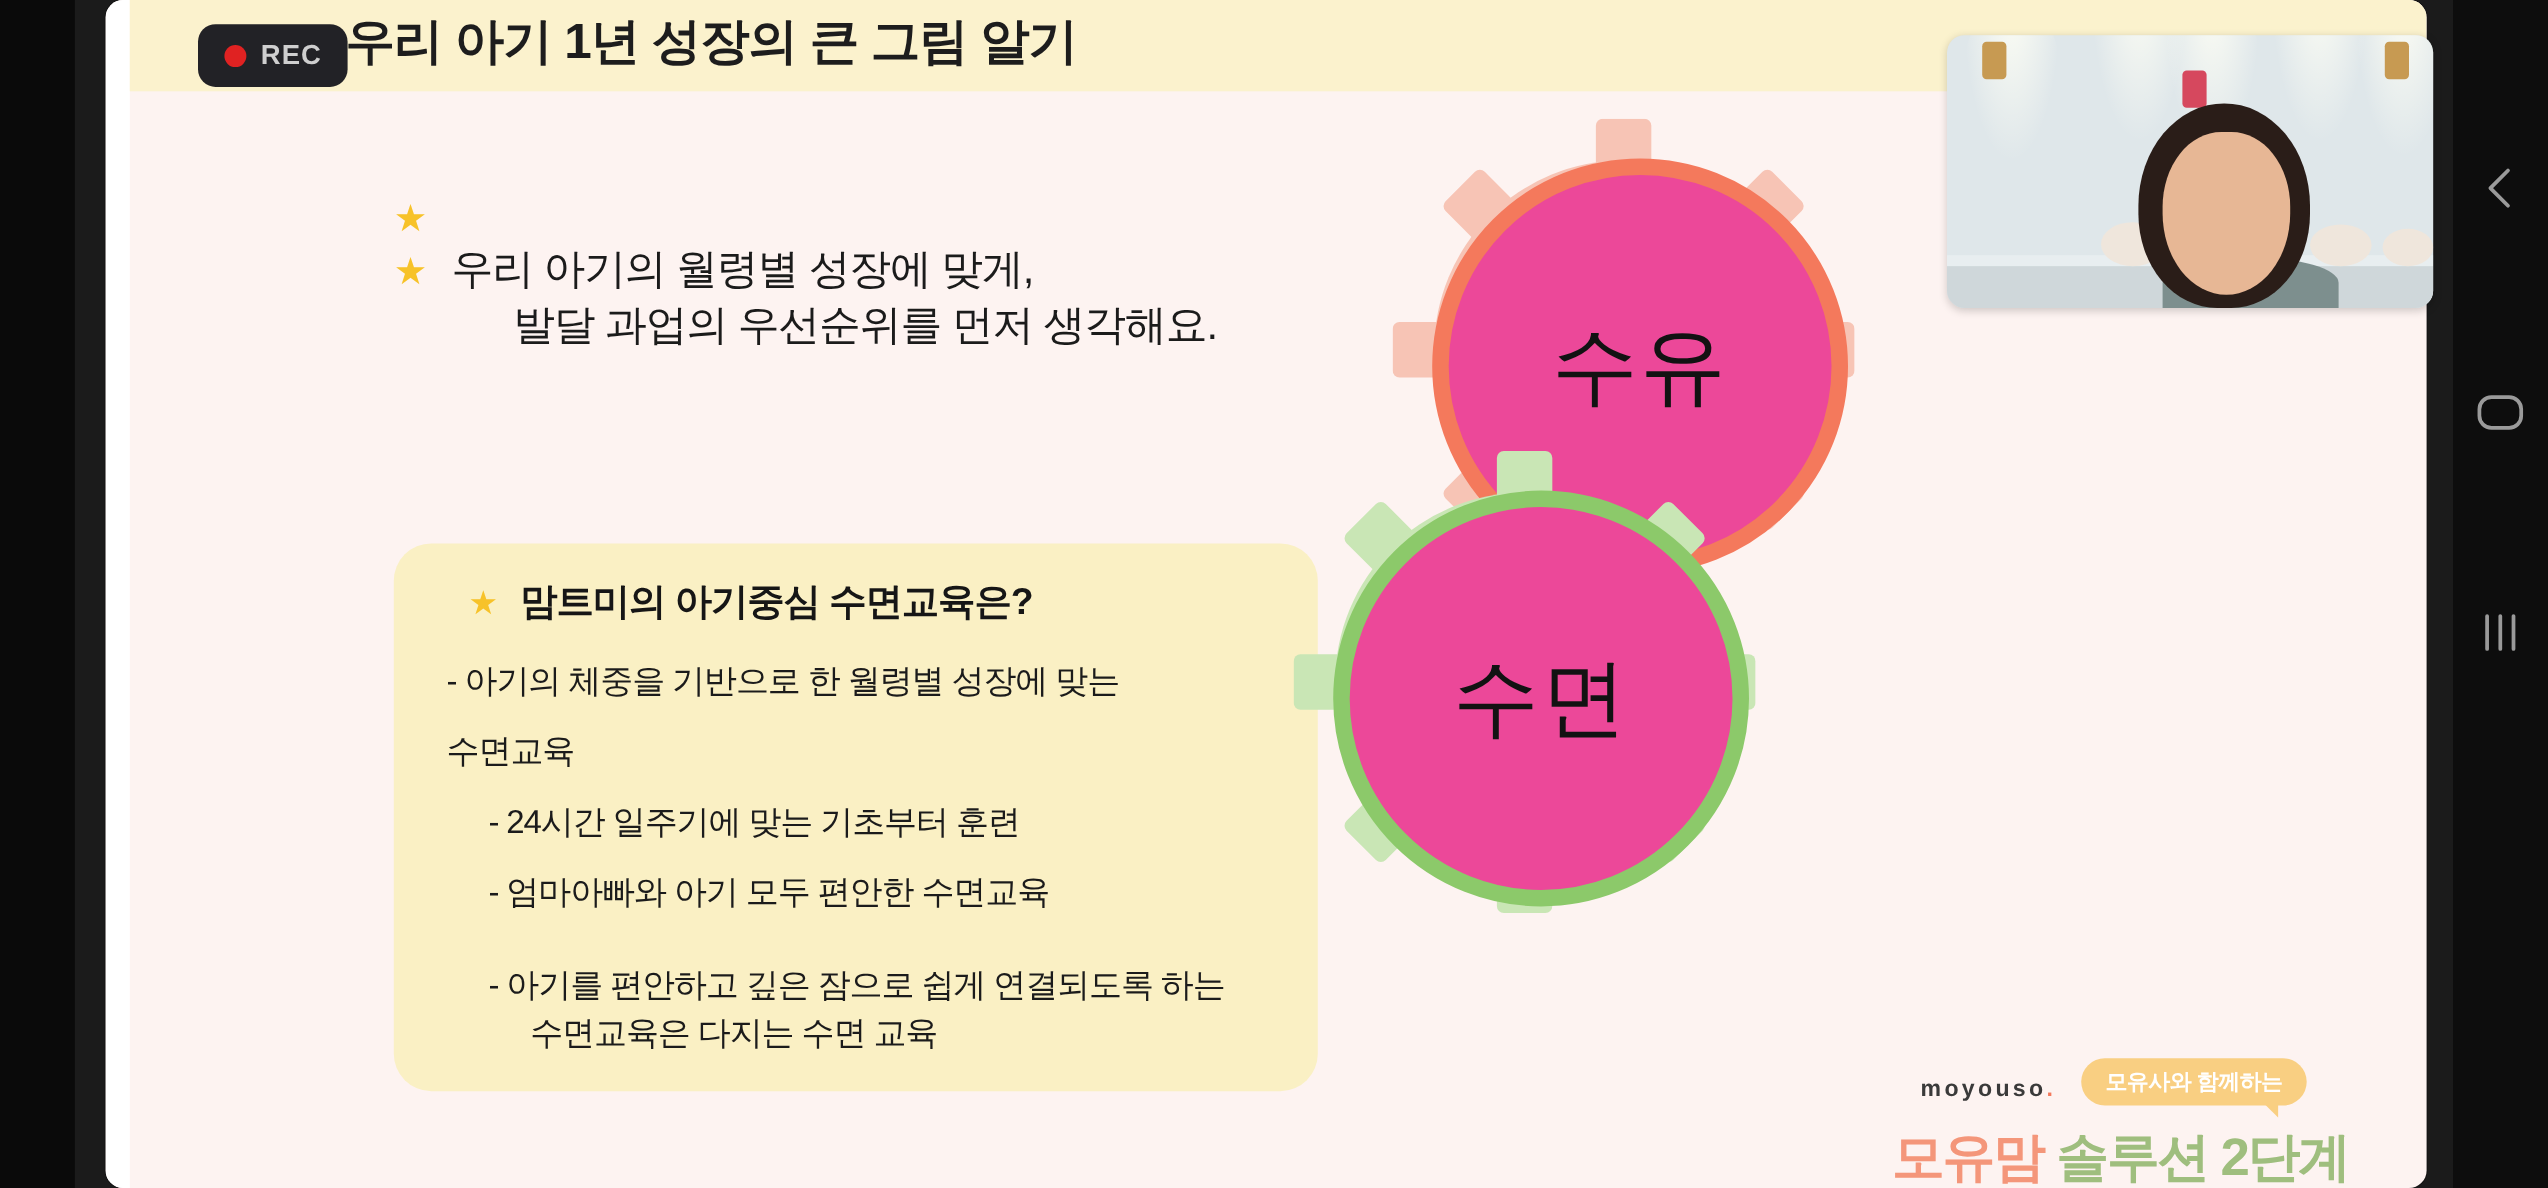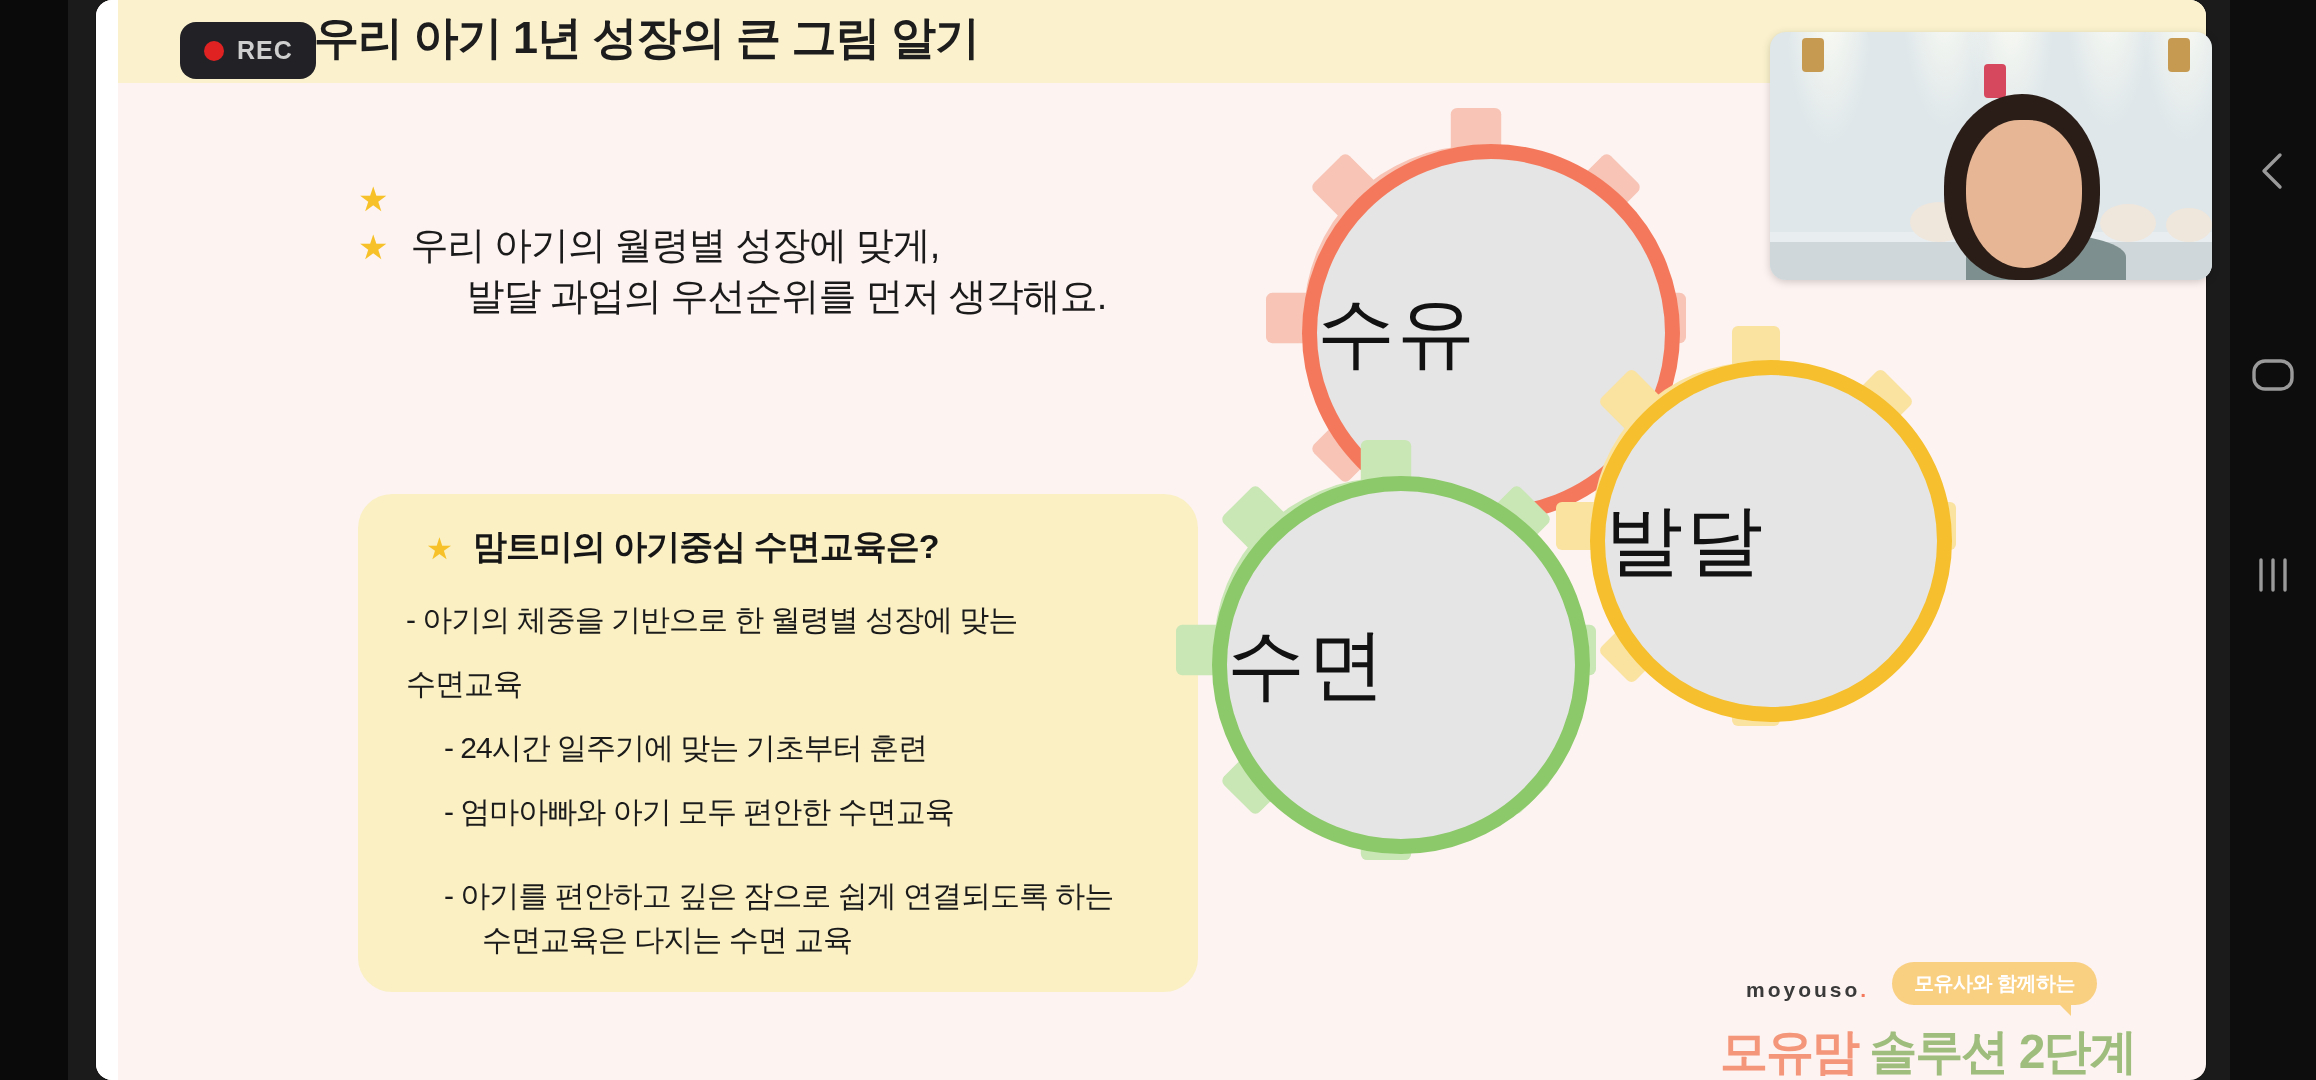--- a/index.html
+++ b/index.html
@@ -93,42 +93,42 @@
   .info-item.sub{left:86px;}
 
   
   #gears{position:absolute;left:1080px;top:58px;width:1000px;height:900px;}
   .gear{position:absolute;}
   .gear-teeth{
     position:absolute;left:0;top:0;width:100%;height:100%;
   }
   .gear-ring{
     position:absolute;border-radius:50%;
-    display:flex;align-items:center;
-    background:#e5e5e5;
+    display:flex;align-items:center;justify-content:center;
+    background:#ec4899;
   }
   .gear-label{
     font-size:78px;font-weight:500;color:#121212;letter-spacing:2px;
     white-space:nowrap;
   }
 
   
   #gear-suyu{left:90px;top:50px;width:420px;height:420px;}
   #gear-suyu .gear-ring{
     left:36px;top:36px;width:348px;height:348px;
     border:15px solid #f4795c;
   }
   
   #gear-baldal{left:380px;top:268px;width:400px;height:400px;}
   #gear-baldal .gear-ring{
     left:34px;top:34px;width:332px;height:332px;
     border:15px solid #f5bf2e;
   }
   
-  #gear-sumyeon{left:0px;top:382px;width:420px;height:420px;}
+  #gear-sumyeon{left:0px;top:352px;width:420px;height:420px;}
   #gear-sumyeon .gear-ring{
     left:36px;top:36px;width:348px;height:348px;
     border:15px solid #8cc96a;
   }
 
   
   #pip{
     position:absolute;left:1702px;top:32px;width:442px;height:248px;
     border-radius:16px;overflow:hidden;z-index:30;
     box-shadow:0 2px 8px rgba(0,0,0,.18);
@@ -242,40 +242,20 @@
                 <rect x="0" y="88" width="26" height="24" rx="3" transform="rotate(45 100 100)"></rect>
                 <rect x="174" y="88" width="26" height="24" rx="3" transform="rotate(45 100 100)"></rect>
               </g>
             </g>
           </svg>
           <div class="gear-ring">
             <span class="gear-label">수유</span>
           </div>
         </div>
 
-        <div class="gear" id="gear-baldal">
-          <svg class="gear-teeth" viewBox="0 0 200 200">
-            <g fill="#fae2a0">
-              <circle cx="100" cy="100" r="82"></circle>
-              <g>
-                <rect x="88" y="0" width="24" height="26" rx="3"></rect>
-                <rect x="88" y="174" width="24" height="26" rx="3"></rect>
-                <rect x="0" y="88" width="26" height="24" rx="3"></rect>
-                <rect x="174" y="88" width="26" height="24" rx="3"></rect>
-                <rect x="88" y="0" width="24" height="26" rx="3" transform="rotate(45 100 100)"></rect>
-                <rect x="88" y="174" width="24" height="26" rx="3" transform="rotate(45 100 100)"></rect>
-                <rect x="0" y="88" width="26" height="24" rx="3" transform="rotate(45 100 100)"></rect>
-                <rect x="174" y="88" width="26" height="24" rx="3" transform="rotate(45 100 100)"></rect>
-              </g>
-            </g>
-          </svg>
-          <div class="gear-ring">
-            <span class="gear-label">발달</span>
-          </div>
-        </div>
 
         <div class="gear" id="gear-sumyeon">
           <svg class="gear-teeth" viewBox="0 0 200 200">
             <g fill="#c9e6b5">
               <circle cx="100" cy="100" r="82"></circle>
               <g>
                 <rect x="88" y="0" width="24" height="26" rx="3"></rect>
                 <rect x="88" y="174" width="24" height="26" rx="3"></rect>
                 <rect x="0" y="88" width="26" height="24" rx="3"></rect>
                 <rect x="174" y="88" width="26" height="24" rx="3"></rect>

